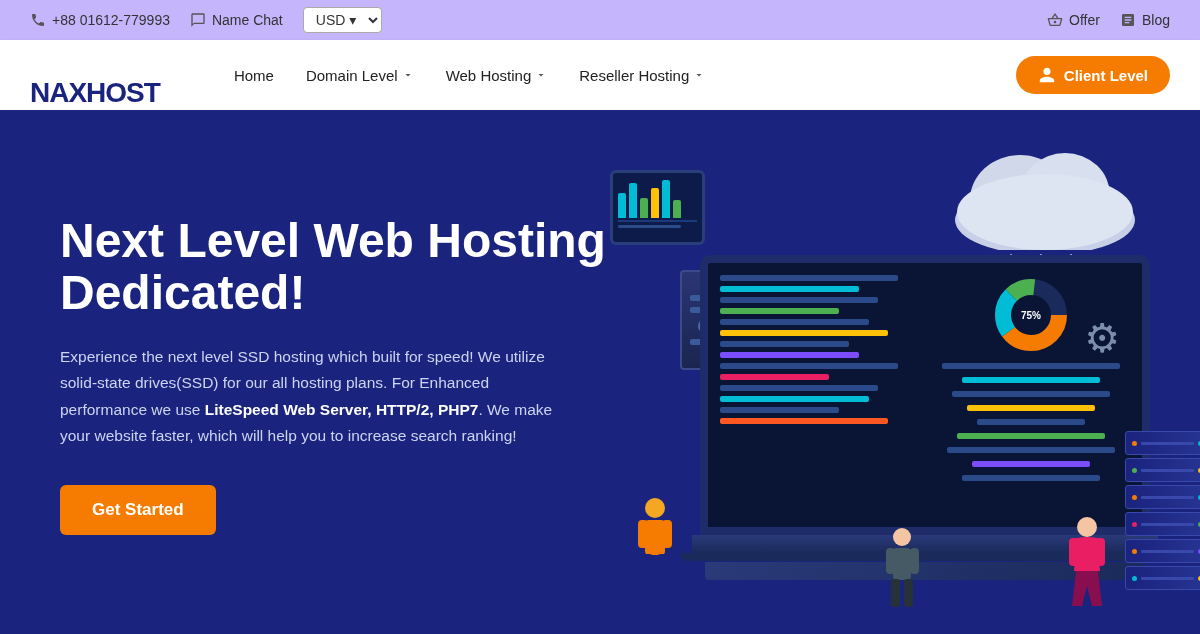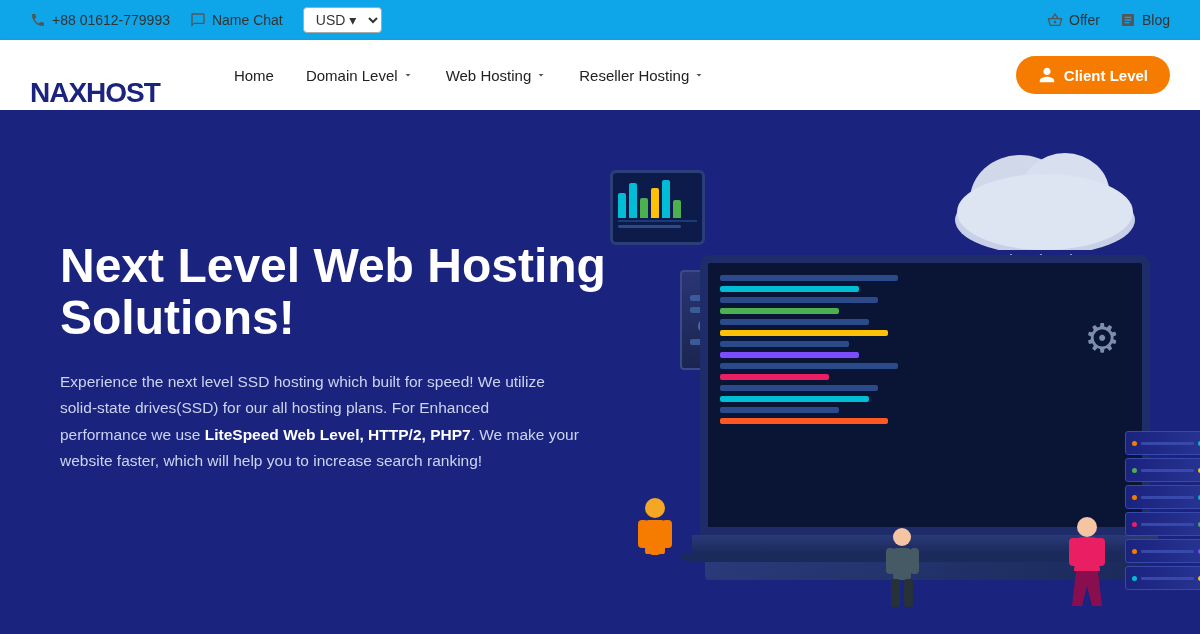--- a/index.html
+++ b/index.html
@@ -1,20 +1,20 @@
 <!DOCTYPE html>
 <html><head>
   <meta charset="utf-8">
   <style>
     * { margin: 0; padding: 0; box-sizing: border-box; }
     body { font-family: 'Segoe UI', Arial, sans-serif; width: 1200px; overflow-x: hidden; }
 
     
     .topbar {
-      background: #0ea5e9;
+      background: #c4b5fd;
       padding: 7px 30px;
       display: flex;
       align-items: center;
       gap: 20px;
     }
     .topbar-left { display: flex; align-items: center; gap: 20px; flex: 1; }
     .topbar-right { display: flex; align-items: flex-start; gap: 20px; }
     .topbar-item { display: flex; align-items: center; gap: 6px; font-size: 14px; color: #333; cursor: pointer; }
     .topbar-item svg { width: 16px; height: 16px; }
     .currency-select {
@@ -187,24 +187,25 @@
     <svg viewBox="0 0 24 24" fill="white">
       <path d="M12 12c2.7 0 4.8-2.1 4.8-4.8S14.7 2.4 12 2.4 7.2 4.5 7.2 7.2 9.3 12 12 12zm0 2.4c-3.2 0-9.6 1.6-9.6 4.8v2.4h19.2v-2.4c0-3.2-6.4-4.8-9.6-4.8z"></path>
     </svg>
     <span>Client Level</span>
   </button>
 </nav>
 
 <section class="hero">
 
   <div class="hero-content">
-    <h1 class="hero-title">Next Level Web Hosting Solutions!</h1>
+    <h1 class="hero-title">Next Level Web Hosting Dedicated!</h1>
     <p class="hero-desc">
-      <span>Experience the next level SSD hosting which built for speed! We utilize solid-state drives(SSD) for our all hosting plans. For Enhanced performance we use </span><strong>LiteSpeed Web Level, HTTP/2, PHP7</strong><span>. We make your website faster, which will help you to increase search ranking!</span>
+      <span>Experience the next level SSD hosting which built for speed! We utilize solid-state drives(SSD) for our all hosting plans. For Enhanced performance we use </span><strong>LiteSpeed Web Server, HTTP/2, PHP7</strong><span>. We make your website faster, which will help you to increase search ranking!</span>
     </p>
+    <button class="get-started-btn">Get Started</button>
   </div>
 
   <div class="hero-illustration">
 
     <div style="position:absolute; top:20px; right:80px;">
       <svg width="190" height="110" viewBox="0 0 190 110">
         <ellipse cx="95" cy="80" rx="90" ry="35" fill="#c8d0e8"></ellipse>
         <ellipse cx="70" cy="60" rx="50" ry="45" fill="#d0d8ea"></ellipse>
         <ellipse cx="115" cy="55" rx="45" ry="42" fill="#d8e0f0"></ellipse>
         <ellipse cx="95" cy="72" rx="88" ry="38" fill="#dde4f2"></ellipse>
@@ -247,20 +248,39 @@
           <div style="height:6px;background:#ffc107;border-radius:2px;width:85%;"></div>
           <div style="height:6px;background:#2a4a8a;border-radius:2px;width:65%;"></div>
           <div style="height:6px;background:#7c4dff;border-radius:2px;width:70%;"></div>
           <div style="height:6px;background:#2a4a8a;border-radius:2px;width:90%;"></div>
           <div style="height:6px;background:#e91e63;border-radius:2px;width:55%;"></div>
           <div style="height:6px;background:#2a4a8a;border-radius:2px;width:80%;"></div>
           <div style="height:6px;background:#00bcd4;border-radius:2px;width:75%;"></div>
           <div style="height:6px;background:#2a4a8a;border-radius:2px;width:60%;"></div>
           <div style="height:6px;background:#ff5722;border-radius:2px;width:85%;"></div>
         </div>
+        <div style="display:flex;flex-direction:column;align-items:center;gap:8px;padding:4px;">
+
+          <svg width="80" height="80" viewBox="0 0 80 80">
+            <circle cx="40" cy="40" r="28" fill="none" stroke="#1a2a5a" stroke-width="16"></circle>
+            <circle cx="40" cy="40" r="28" fill="none" stroke="#f57c00" stroke-width="16" stroke-dasharray="70 106" stroke-dashoffset="0"></circle>
+            <circle cx="40" cy="40" r="28" fill="none" stroke="#00bcd4" stroke-width="16" stroke-dasharray="40 136" stroke-dashoffset="-70"></circle>
+            <circle cx="40" cy="40" r="28" fill="none" stroke="#4caf50" stroke-width="16" stroke-dasharray="25 151" stroke-dashoffset="-110"></circle>
+            <text x="40" y="44" text-anchor="middle" fill="white" font-size="10" font-weight="bold">75%</text>
+          </svg>
+          <div style="height:6px;background:#2a4a8a;border-radius:2px;width:90%;"></div>
+          <div style="height:6px;background:#00bcd4;border-radius:2px;width:70%;"></div>
+          <div style="height:6px;background:#2a4a8a;border-radius:2px;width:80%;"></div>
+          <div style="height:6px;background:#ffc107;border-radius:2px;width:65%;"></div>
+          <div style="height:6px;background:#2a4a8a;border-radius:2px;width:55%;"></div>
+          <div style="height:6px;background:#4caf50;border-radius:2px;width:75%;"></div>
+          <div style="height:6px;background:#2a4a8a;border-radius:2px;width:85%;"></div>
+          <div style="height:6px;background:#7c4dff;border-radius:2px;width:60%;"></div>
+          <div style="height:6px;background:#2a4a8a;border-radius:2px;width:70%;"></div>
+        </div>
       </div>
 
       <div style="background:linear-gradient(to bottom,#2a3a7a,#1a2a5a);height:18px;width:466px;margin-left:-8px;border-radius:0 0 4px 4px;"></div>
 
       <div style="background:#1a2a5a;height:8px;width:490px;margin-left:-20px;border-radius:0 0 8px 8px;"></div>
 
       <div style="background:linear-gradient(135deg,#2a3a7a,#1a2a5a);height:18px;width:440px;margin-left:5px;border-radius:0 0 4px 4px;margin-top:1px;"></div>
     </div>
 
     <div style="position:absolute;right:100px;top:195px;font-size:40px;color:#8a9abc;opacity:0.9;">⚙</div>

